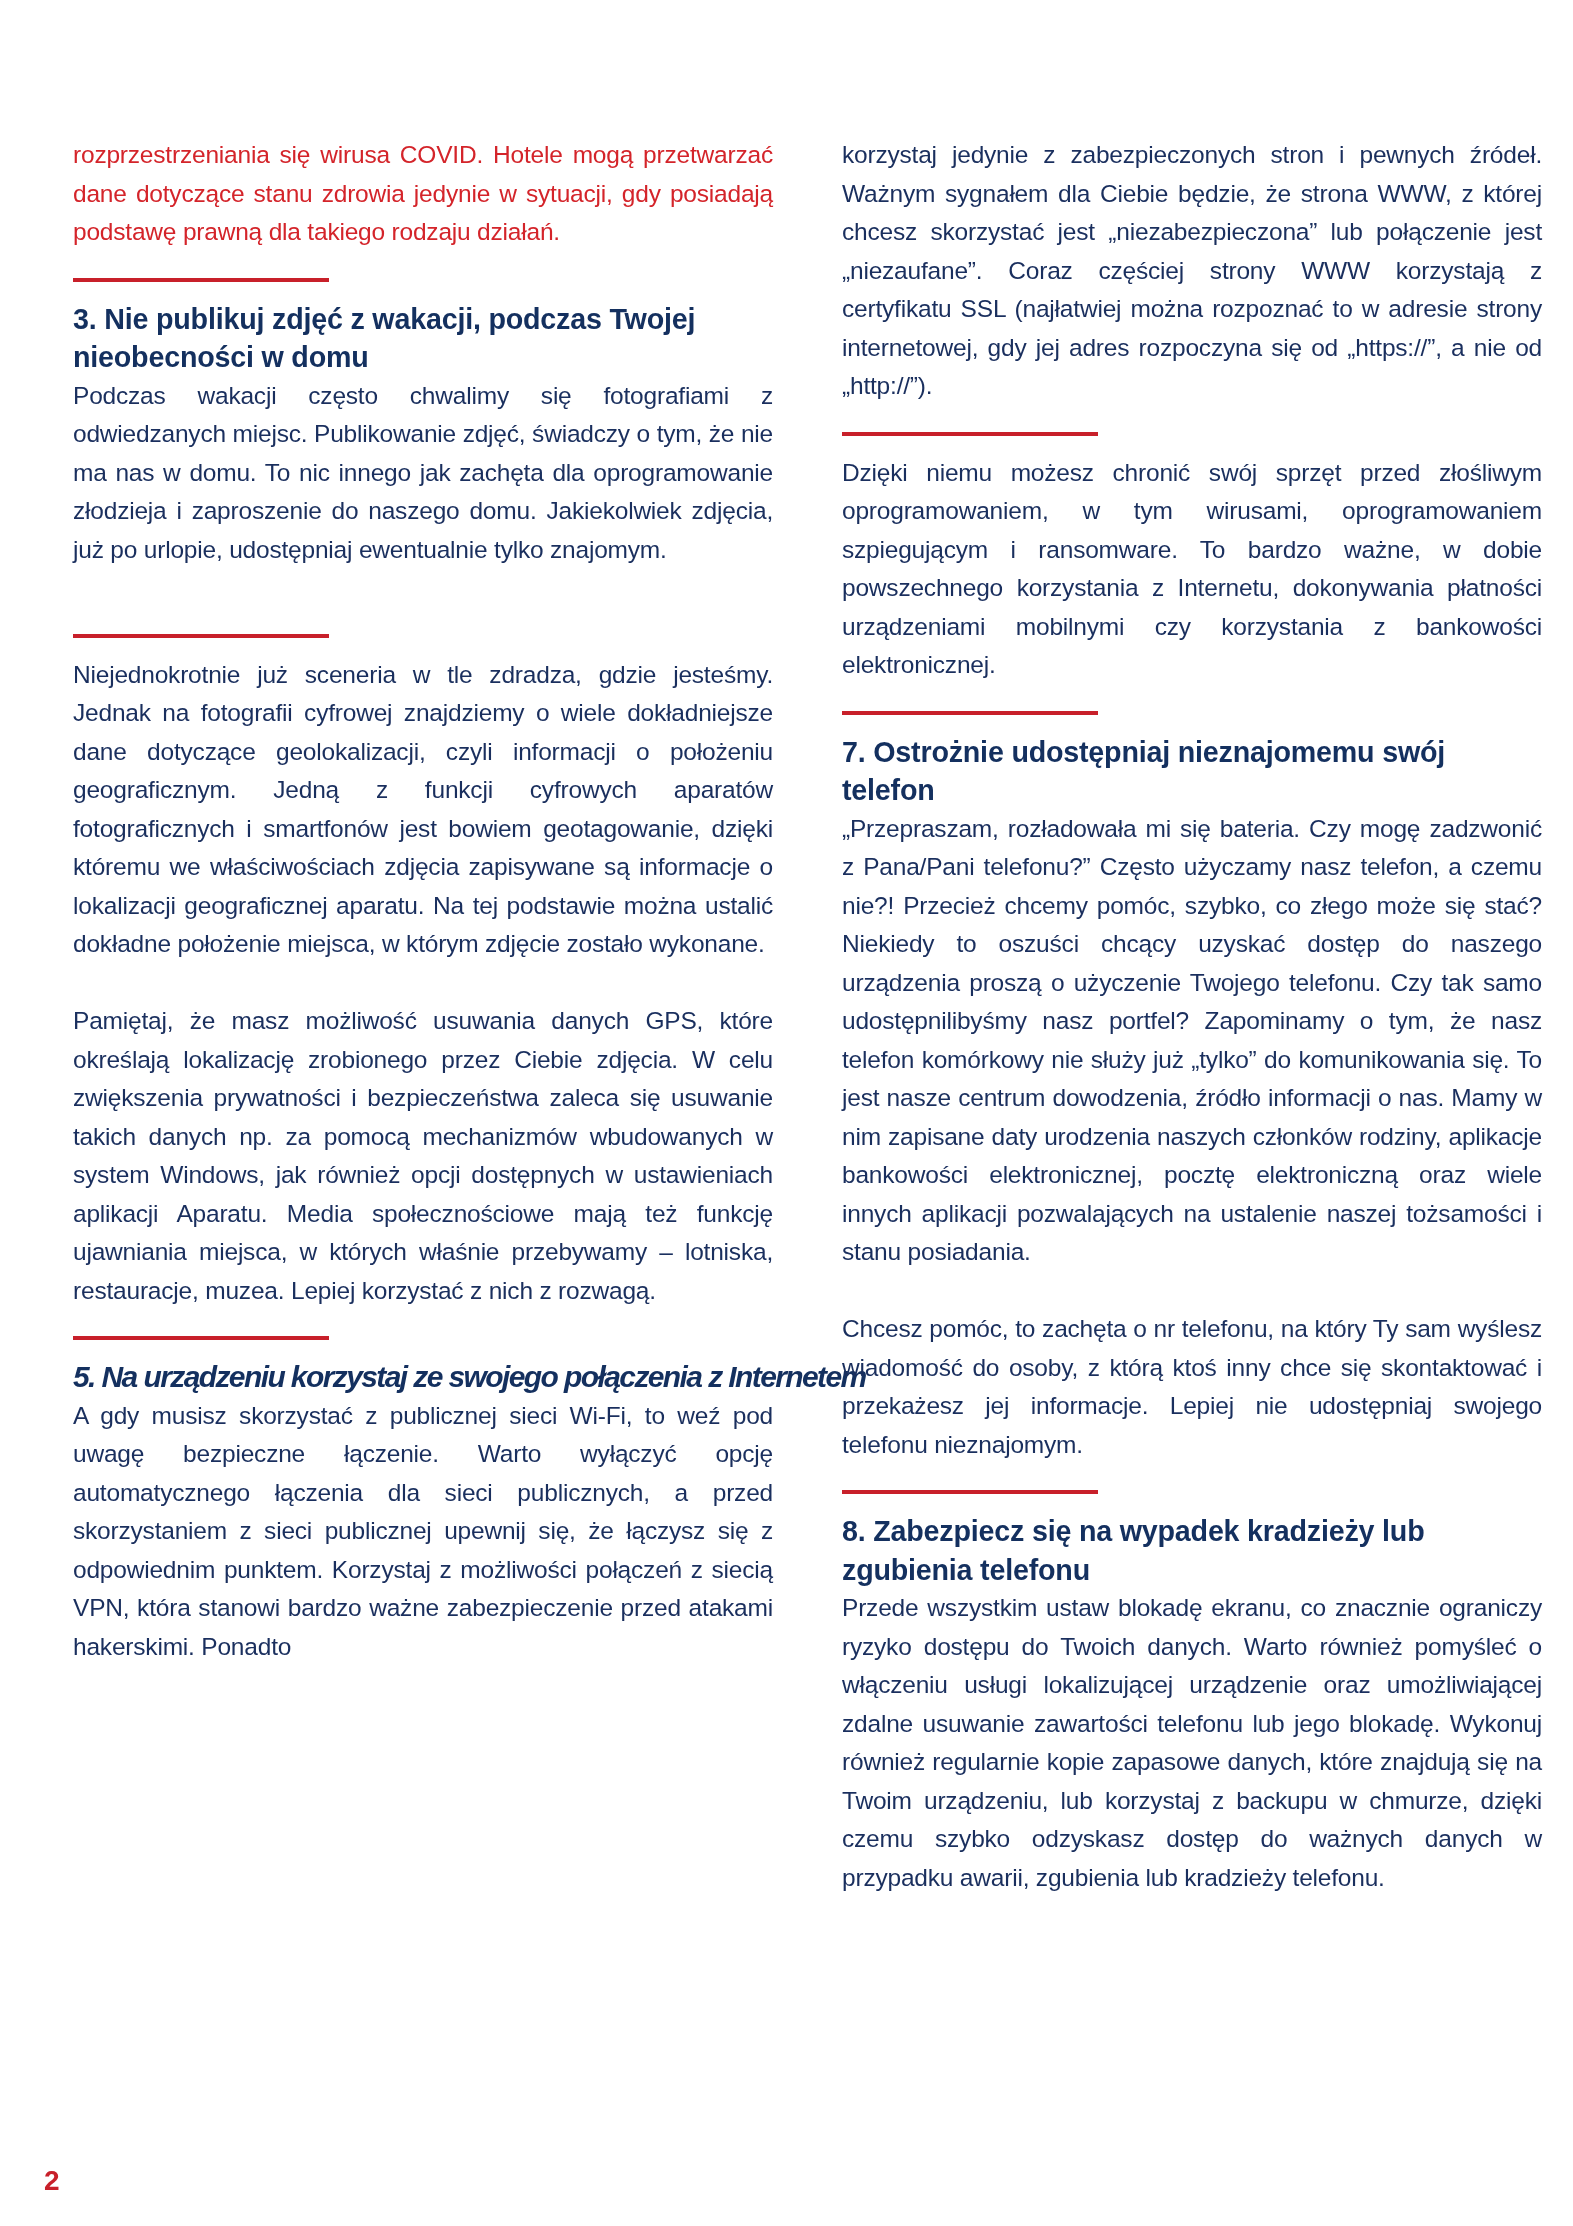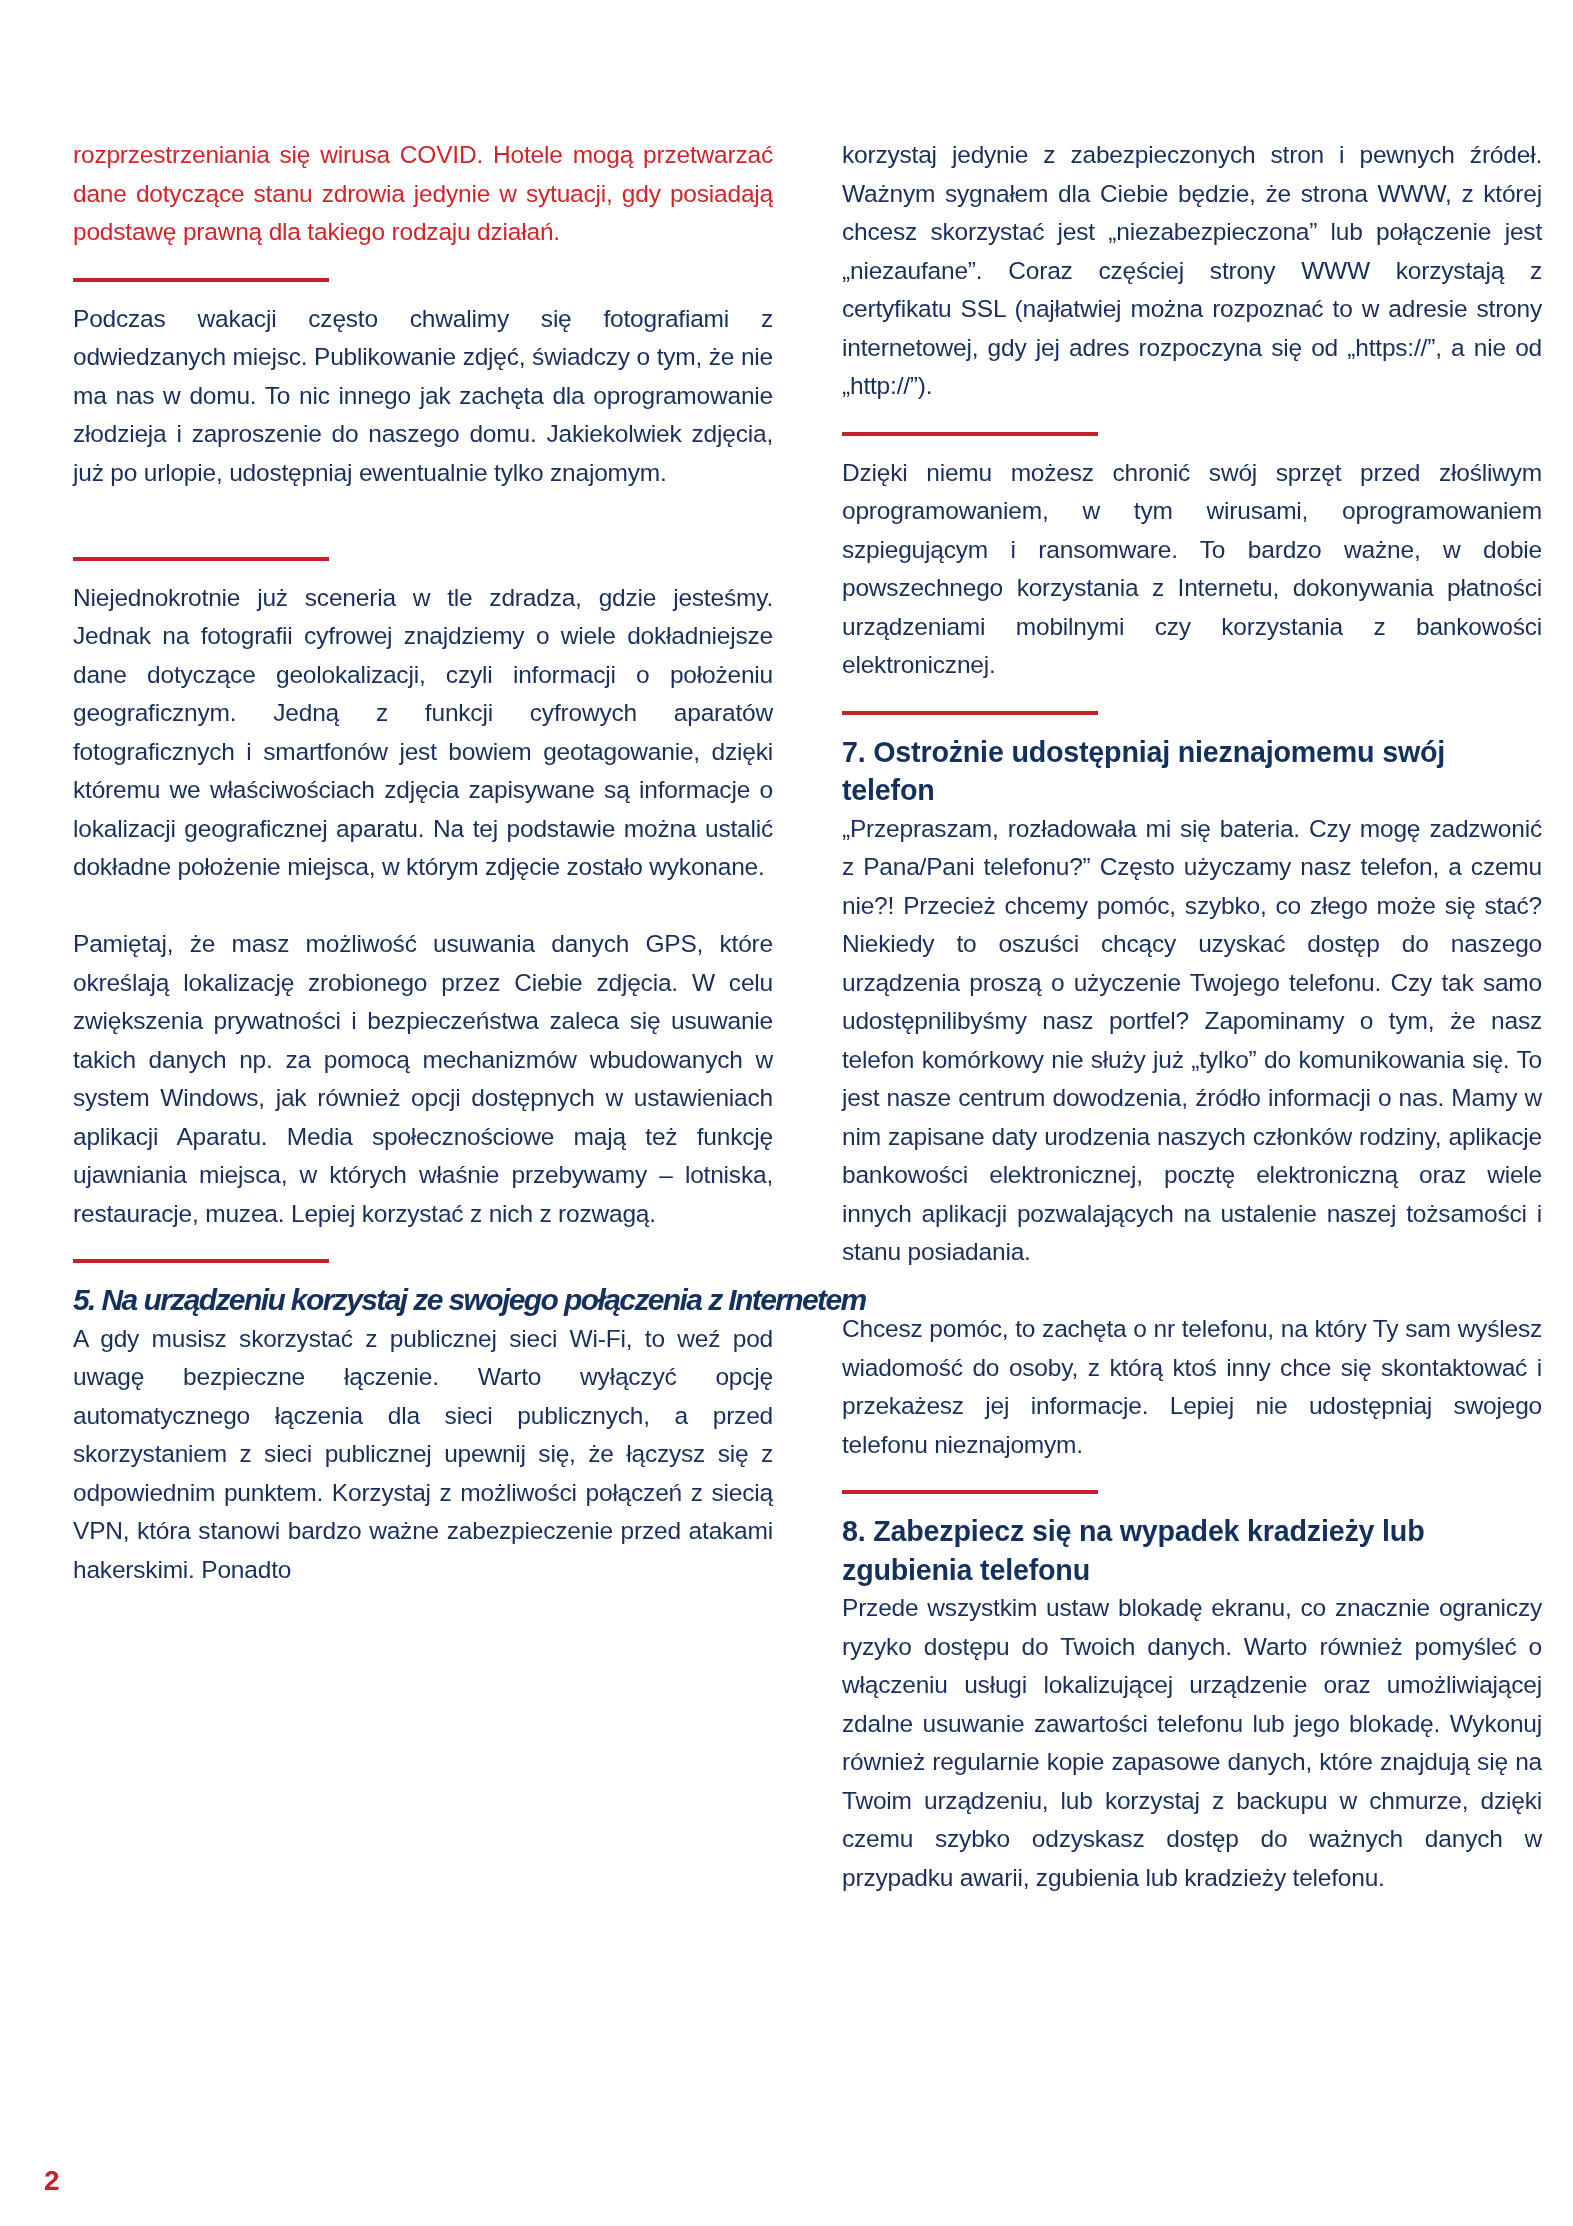--- a/index.html
+++ b/index.html
@@ -17,20 +17,21 @@
   .page-num { position:absolute; left:44px; top:2165px; font-size:28px; font-weight:bold; color:#c8202a; }
 </style>
 </head>
 <body>
 
 <div class="col left">
   <p class="p red">rozprzestrzeniania się wirusa  COVID. Hotele mogą przetwarzać dane dotyczące stanu zdrowia jedynie w sytuacji, gdy posiadają podstawę prawną dla takiego rodzaju działań.</p>
 
   <div class="rule"></div>
   <section>
+    <h3 class="h">3. Nie publikuj zdjęć z wakacji, podczas Twojej nieobecności w domu</h3>
     <p class="p">Podczas wakacji często chwalimy się fotografiami z odwiedzanych miejsc. Publikowanie zdjęć, świadczy o tym, że nie ma nas w domu. To nic innego jak zachęta dla oprogramowanie złodzieja i zaproszenie do naszego domu. Jakiekolwiek zdjęcia, już po urlopie, udostępniaj ewentualnie tylko znajomym.</p>
     <div class="gap"></div>
   </section>
 
   <div class="rule"></div>
   <section>
     <p class="p">Niejednokrotnie już sceneria w tle zdradza, gdzie jesteśmy. Jednak na fotografii cyfrowej znajdziemy o wiele dokładniejsze dane dotyczące geolokalizacji, czyli informacji o położeniu geograficznym. Jedną z funkcji cyfrowych aparatów fotograficznych i smartfonów jest bowiem geotagowanie, dzięki któremu we właściwościach zdjęcia zapisywane są informacje o lokalizacji geograficznej aparatu. Na tej podstawie można ustalić dokładne położenie miejsca, w którym zdjęcie zostało wykonane.</p>
     <div class="gap"></div>
     <p class="p">Pamiętaj, że masz możliwość usuwania danych GPS, które określają lokalizację zrobionego przez Ciebie zdjęcia. W celu zwiększenia prywatności i bezpieczeństwa zaleca się usuwanie takich danych np. za pomocą mechanizmów wbudowanych w system Windows, jak również opcji dostępnych w ustawieniach aplikacji Aparatu. Media społecznościowe mają też funkcję ujawniania miejsca, w których właśnie przebywamy – lotniska, restauracje, muzea. Lepiej korzystać z nich z rozwagą.</p>
   </section>

